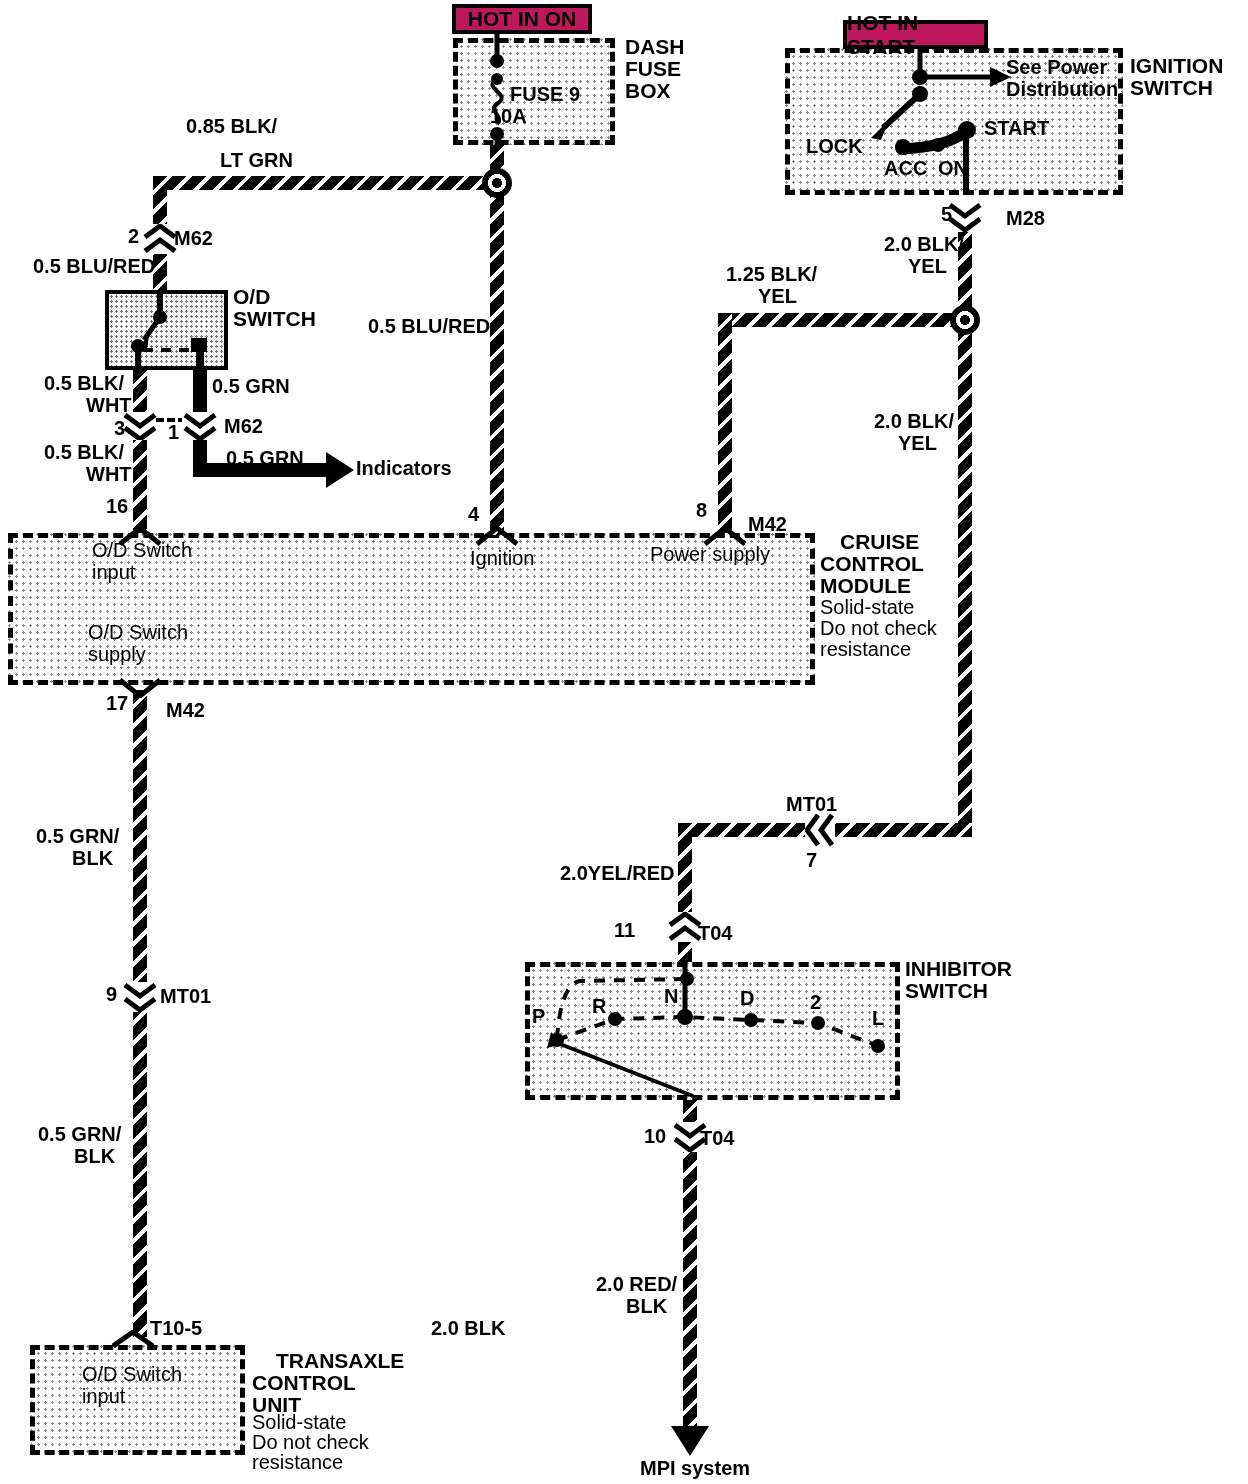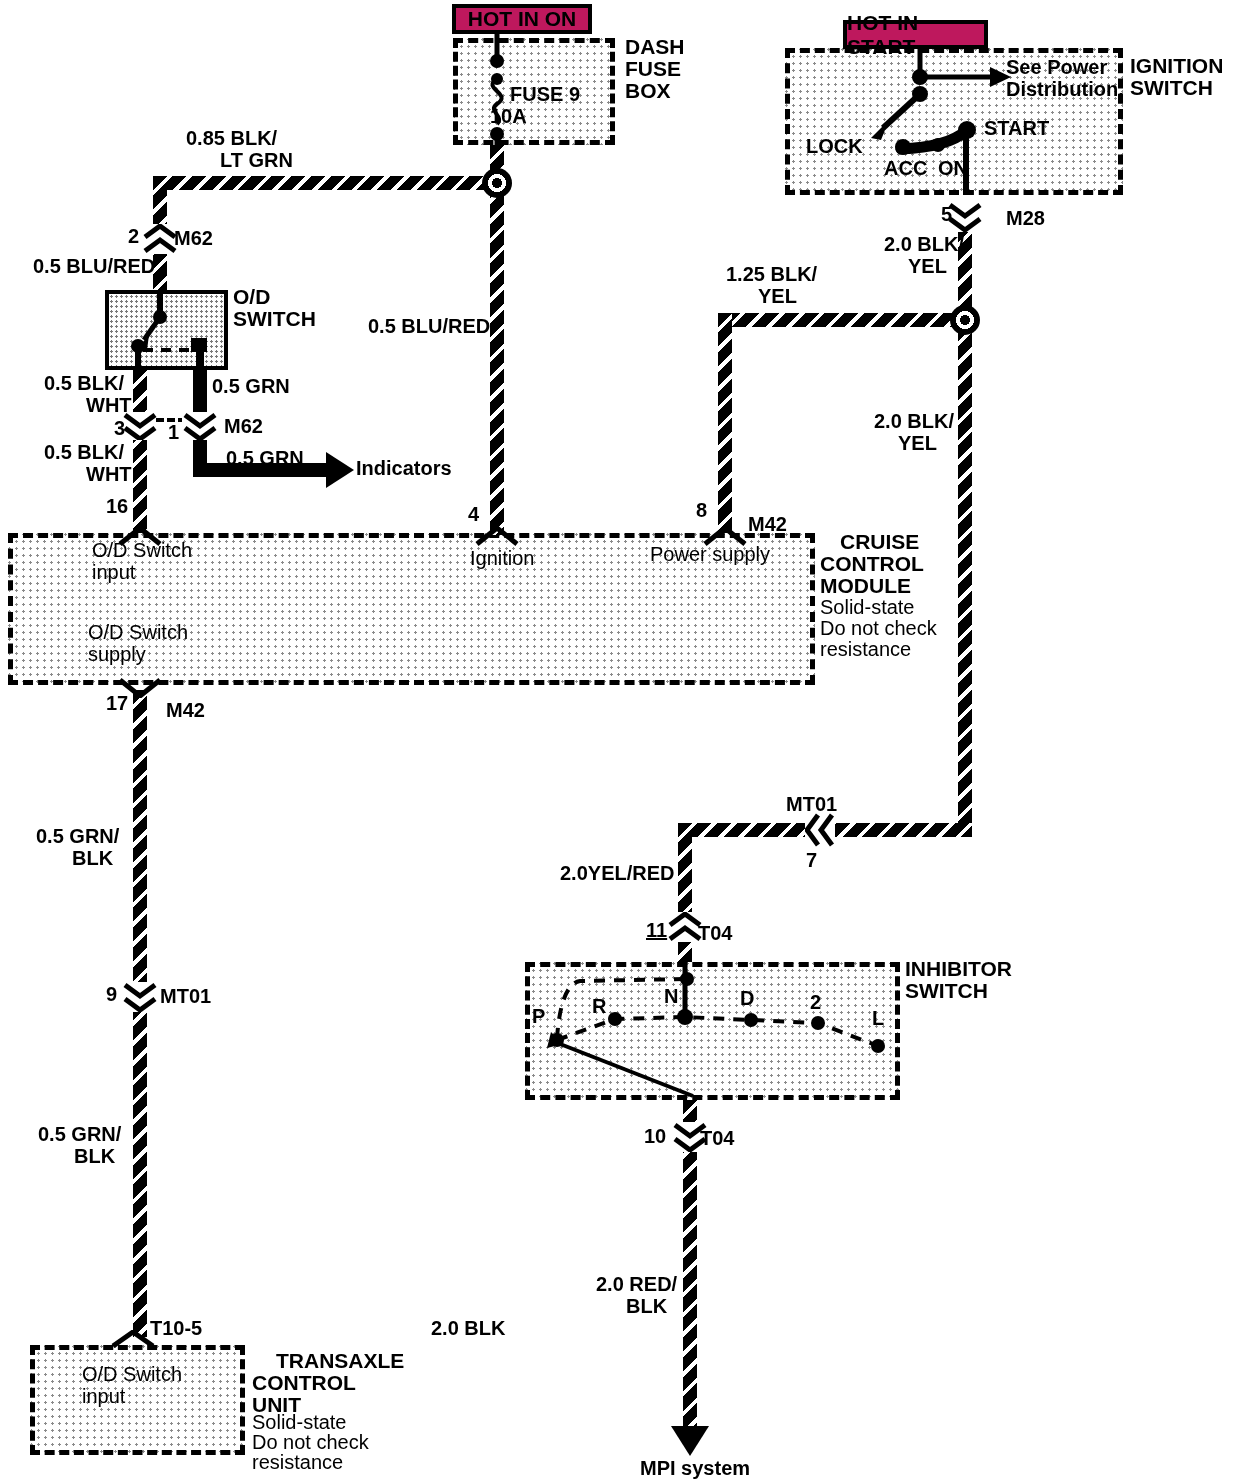--- a/index.html
+++ b/index.html
@@ -196,21 +196,21 @@
   <div class="lbl" style="left:806px;top:136px;">LOCK</div>
   <div class="lbl" style="left:984px;top:118px;">START</div>
   <div class="lbl" style="left:884px;top:158px;">ACC</div>
   <div class="lbl" style="left:938px;top:158px;">ON</div>
   <div class="lbl" style="left:941px;top:204px;">5</div>
   <div class="lbl" style="left:990px;top:208px;margin-left:16px;">M28</div>
 
   <div class="lbl big" style="left:233px;top:286px;">O/D</div>
   <div class="lbl big" style="left:233px;top:308px;">SWITCH</div>
 
-  <div class="lbl" style="left:186px;top:128px;">0.85 BLK/</div>
+  <div class="lbl" style="left:186px;top:116px;">0.85 BLK/</div>
   <div class="lbl" style="left:220px;top:150px;">LT GRN</div>
   <div class="lbl" style="left:128px;top:226px;">2</div>
   <div class="lbl" style="left:174px;top:228px;">M62</div>
   <div class="lbl" style="left:33px;top:256px;">0.5 BLU/RED</div>
   <div class="lbl" style="left:44px;top:373px;">0.5 BLK/</div>
   <div class="lbl" style="left:86px;top:395px;">WHT</div>
   <div class="lbl" style="left:212px;top:376px;">0.5 GRN</div>
   <div class="lbl" style="left:114px;top:418px;">3</div>
   <div class="lbl" style="left:168px;top:422px;">1</div>
   <div class="lbl" style="left:224px;top:416px;">M62</div>
@@ -260,21 +260,21 @@
   <div class="lbl big" style="left:252px;top:1350px;margin-left:24px;">TRANSAXLE</div>
   <div class="lbl big" style="left:252px;top:1372px;">CONTROL</div>
   <div class="lbl big" style="left:252px;top:1394px;">UNIT</div>
   <div class="lbl rg" style="left:252px;top:1412px;">Solid-state</div>
   <div class="lbl rg" style="left:252px;top:1432px;">Do not check</div>
   <div class="lbl rg" style="left:252px;top:1452px;">resistance</div>
 
   <div class="lbl" style="left:786px;top:794px;">MT01</div>
   <div class="lbl" style="left:806px;top:850px;">7</div>
   <div class="lbl" style="left:560px;top:863px;">2.0YEL/RED</div>
-  <div class="lbl" style="left:646px;top:920px;text-decoration:underline;">11</div>
+  <div class="lbl" style="left:614px;top:920px;">11</div>
   <div class="lbl" style="left:698px;top:923px;">T04</div>
   <div class="lbl big" style="left:905px;top:958px;">INHIBITOR</div>
   <div class="lbl big" style="left:905px;top:980px;">SWITCH</div>
   <div class="lbl" style="left:532px;top:1006px;">P</div>
   <div class="lbl" style="left:592px;top:996px;">R</div>
   <div class="lbl" style="left:664px;top:986px;">N</div>
   <div class="lbl" style="left:740px;top:988px;">D</div>
   <div class="lbl" style="left:810px;top:992px;">2</div>
   <div class="lbl" style="left:872px;top:1008px;">L</div>
   <div class="lbl" style="left:644px;top:1126px;">10</div>

